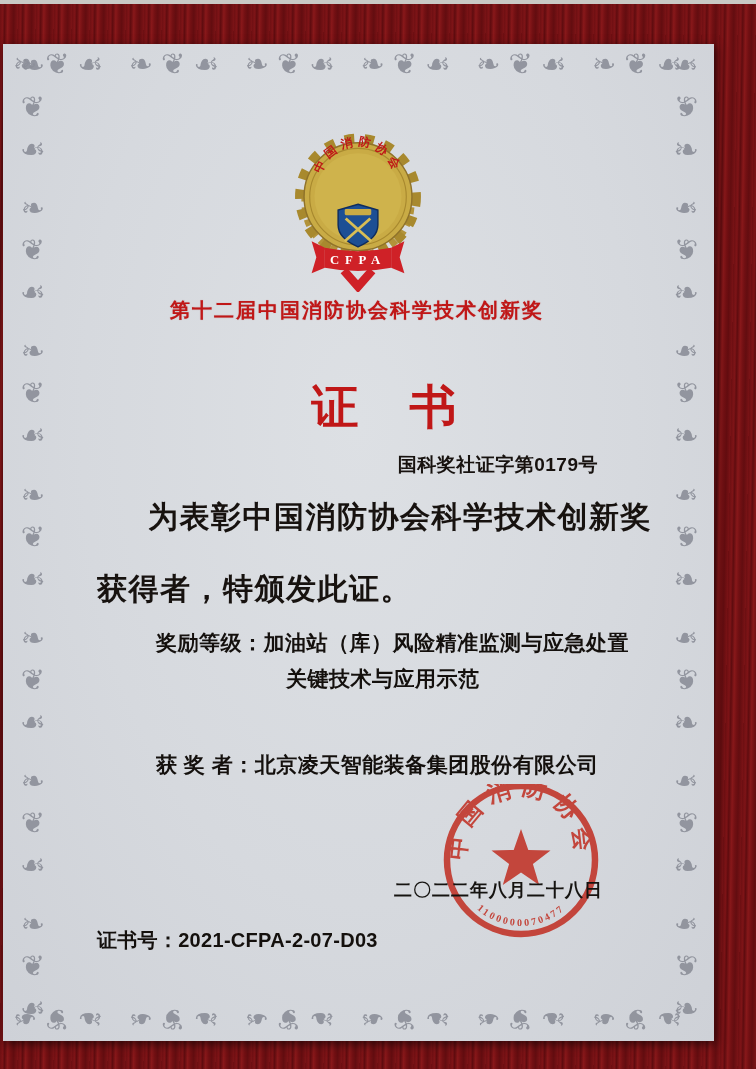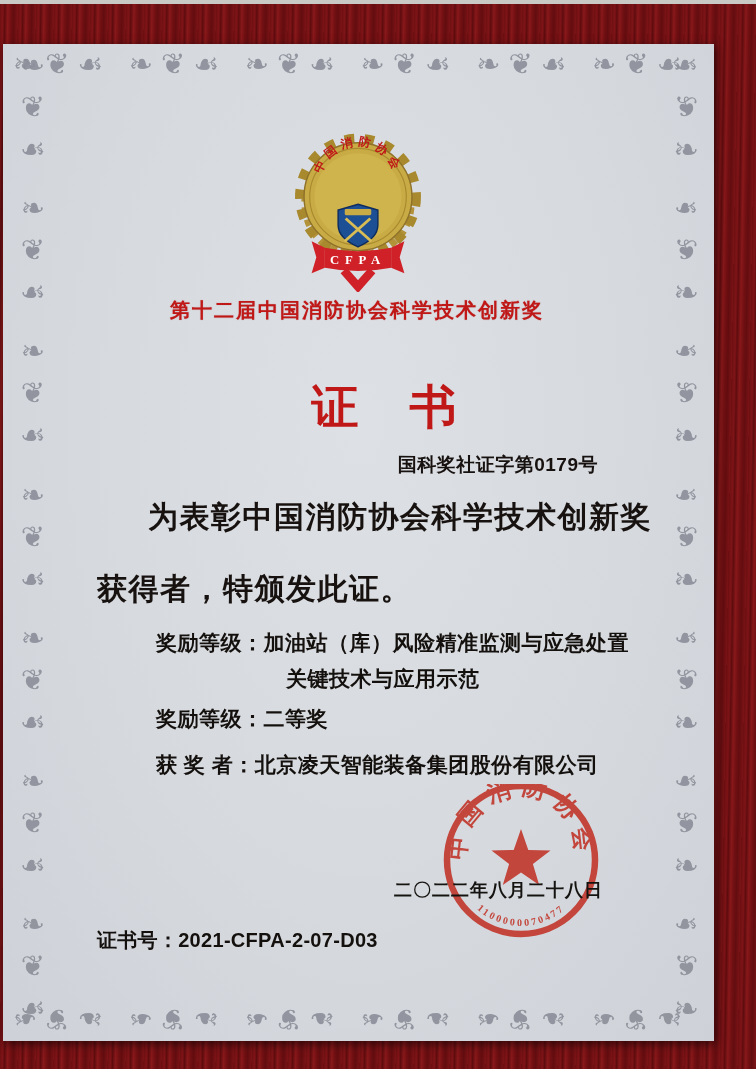--- a/index.html
+++ b/index.html
@@ -112,21 +112,20 @@
 
   <div class="abs title">第十二届中国消防协会科学技术创新奖</div>
   <div class="abs doc-type">证　书</div>
   <div class="abs serial-line">国科奖社证字第0179号</div>
 
   <div class="abs body-line body-line1">为表彰中国消防协会科学技术创新奖</div>
   <div class="abs body-line body-line2">获得者，特颁发此证。</div>
 
   <div class="abs field field-row1"><span>奖励等级：</span><span>加油站（库）风险精准监测与应急处置</span></div>
   <div class="abs field field-row2">关键技术与应用示范</div>
-  <div class="abs field field-row3"><span>奖励等级：</span><span>二等奖</span></div>
   <div class="abs field field-row4"><span>获 奖 者：</span><span>北京凌天智能装备集团股份有限公司</span></div>
 
   <div class="abs seal-wrap">
     <svg width="160" height="160" viewBox="0 0 160 160">
       <circle cx="80" cy="76" r="74" fill="none" stroke="#c23b30" stroke-width="6.5"></circle>
       <polygon points="80,45 87.3,65.9 109.5,66.4 91.9,79.9 98.2,101.1 80,88.5 61.8,101.1 68.1,79.9 50.5,66.4 72.7,65.9" fill="#c23b30"></polygon>
       <path id="sealArc" d="M 25.2 71.2 A 55 55 0 1 1 134.8 71.2" fill="none"></path>
       <text font-size="23" font-weight="bold" fill="#c23b30" letter-spacing="9">
         <textPath href="#sealArc" startOffset="50%" text-anchor="middle">中国消防协会</textPath>
       </text>

